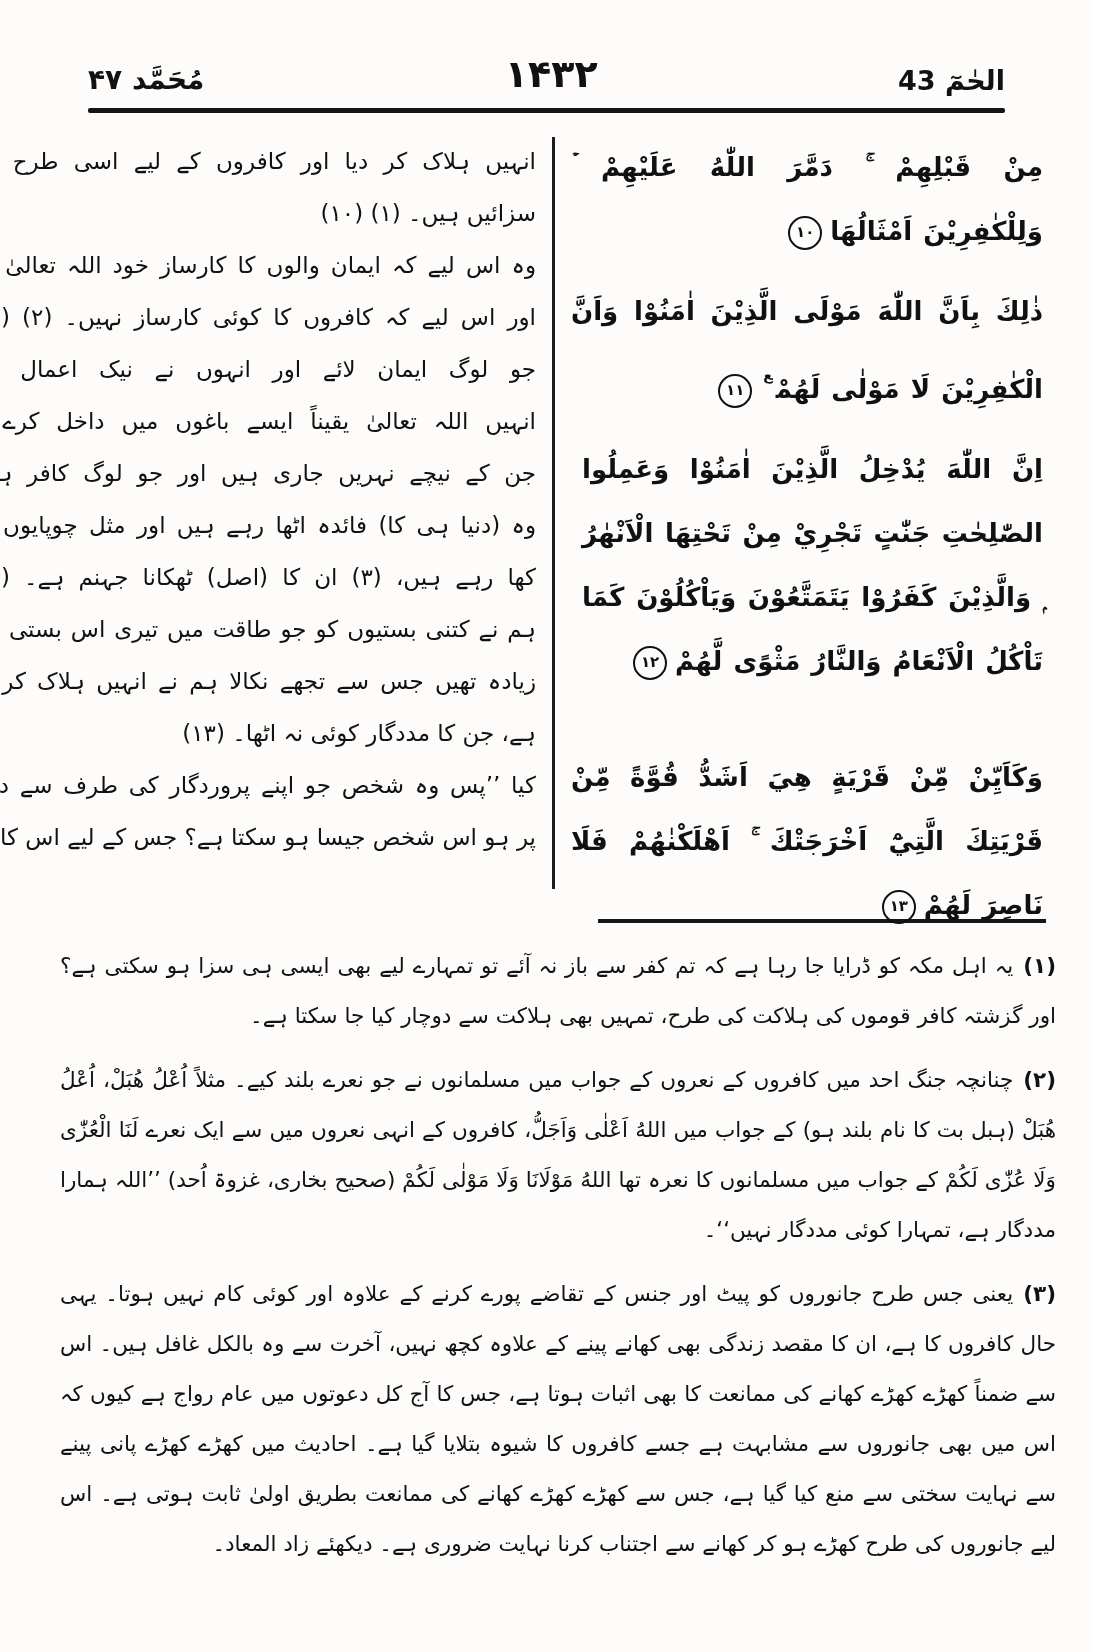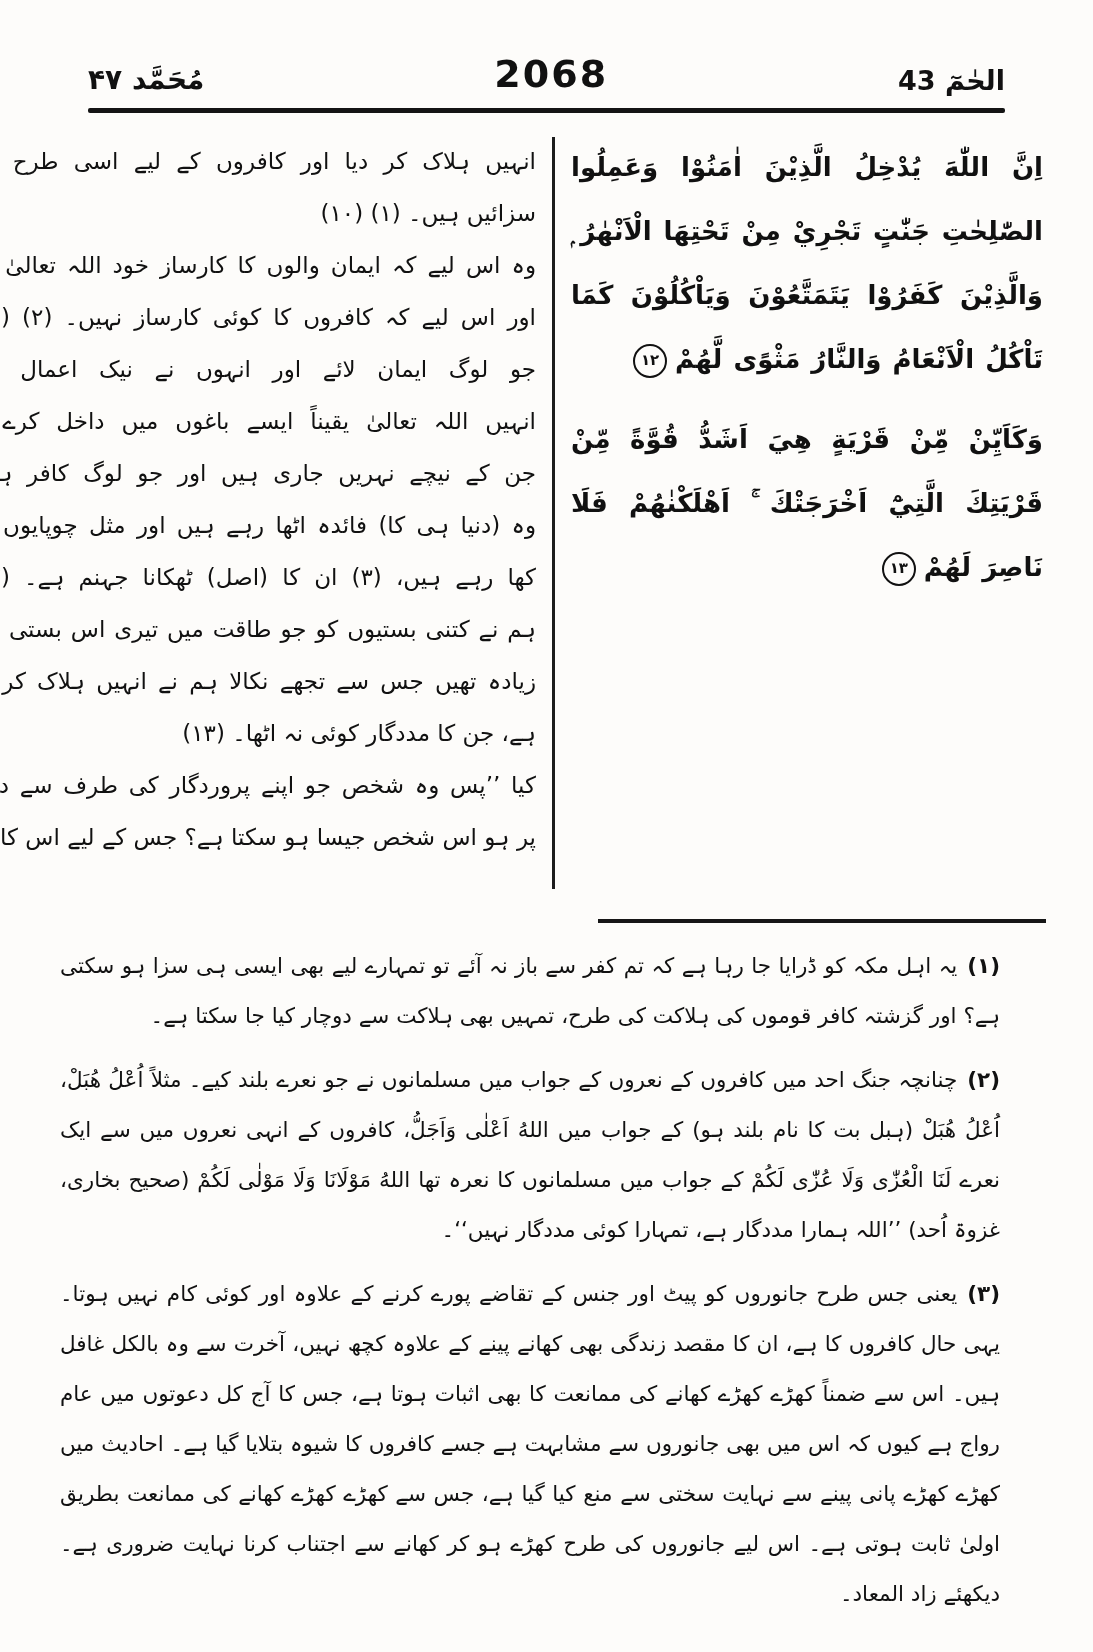--- a/index.html
+++ b/index.html
@@ -38,43 +38,45 @@
   .divider{flex:0 0 3px;background:#1c1c1c;margin:2px 16px 0 16px;height:752px;}
   .urdu-col{flex:1;direction:rtl;}
   .u-line{
     font-size:23px;line-height:52px;white-space:nowrap;
     text-align:justify;text-align-last:justify;
   }
   .urdu-col .u-line:nth-child(2),
   .urdu-col .u-line:nth-child(12){text-align-last:start;}
   
   .foot-rule{height:4px;background:#161616;width:448px;margin:34px 47px 18px 0;margin-left:auto;}
-  .footnotes{padding:0 93px 0 60px;direction:rtl;}
+  .footnotes{padding:0 37px 0 60px;direction:rtl;}
   .footnote{
     margin:0 0 14px 0;font-size:21.5px;line-height:50px;
     text-align:justify;
   }
   .fn-marker{font-weight:bold;margin-left:10px;}
 </style>
 </head>
 <body>
 
 <div class="page">
 
   <header class="header">
     <div class="h-juz">الحٰمٓ 43</div>
-    <div class="h-page">2068</div>
+    <div class="h-page">۱۴۳۲</div>
     <div class="h-surah">مُحَمَّد ۴۷</div>
   </header>
   <div class="header-rule"></div>
 
   <main class="main">
 
     <section class="arabic-col">
 
+    <div class="verse"><span class="v-text">مِنْ قَبْلِهِمْ ۚ دَمَّرَ اللّٰهُ عَلَيْهِمْ ۡ وَلِلْكٰفِرِيْنَ اَمْثَالُهَا</span><span class="v-num">۱۰</span></div>
+        <div class="verse"><span class="v-text">ذٰلِكَ بِاَنَّ اللّٰهَ مَوْلَى الَّذِيْنَ اٰمَنُوْا وَاَنَّ الْكٰفِرِيْنَ لَا مَوْلٰى لَهُمْ</span><span class="ruku">ع</span><span class="v-num">۱۱</span></div>
         <div class="verse"><span class="v-text">اِنَّ اللّٰهَ يُدْخِلُ الَّذِيْنَ اٰمَنُوْا وَعَمِلُوا الصّٰلِحٰتِ جَنّٰتٍ تَجْرِيْ مِنْ تَحْتِهَا الْاَنْهٰرُ ۭ وَالَّذِيْنَ كَفَرُوْا يَتَمَتَّعُوْنَ وَيَاْكُلُوْنَ كَمَا تَاْكُلُ الْاَنْعَامُ وَالنَّارُ مَثْوًى لَّهُمْ</span><span class="v-num">۱۲</span></div>
         <div class="verse"><span class="v-text">وَكَاَيِّنْ مِّنْ قَرْيَةٍ هِيَ اَشَدُّ قُوَّةً مِّنْ قَرْيَتِكَ الَّتِيْٓ اَخْرَجَتْكَ ۚ اَهْلَكْنٰهُمْ فَلَا نَاصِرَ لَهُمْ</span><span class="v-num">۱۳</span></div>
       </section>
 
     <div class="divider"></div>
 
     <section class="urdu-col">
 
     <div class="u-line">انہیں ہلاک کر دیا اور کافروں کے لیے اسی طرح کی</div>
         <div class="u-line">سزائیں ہیں۔ (۱) (۱۰)</div>

